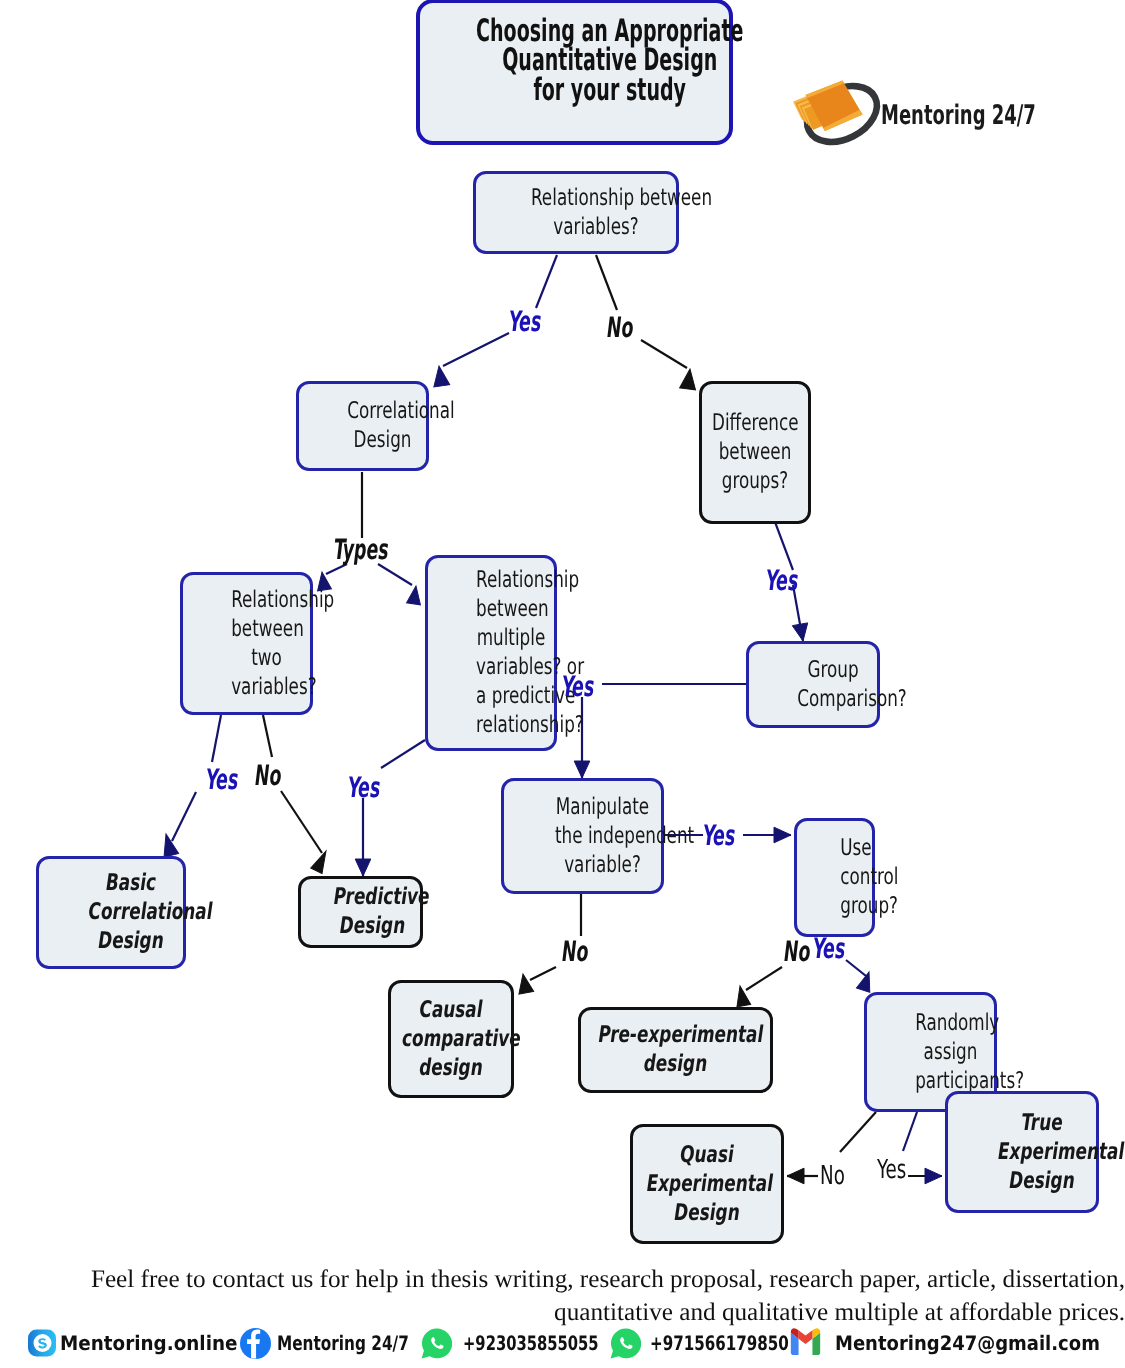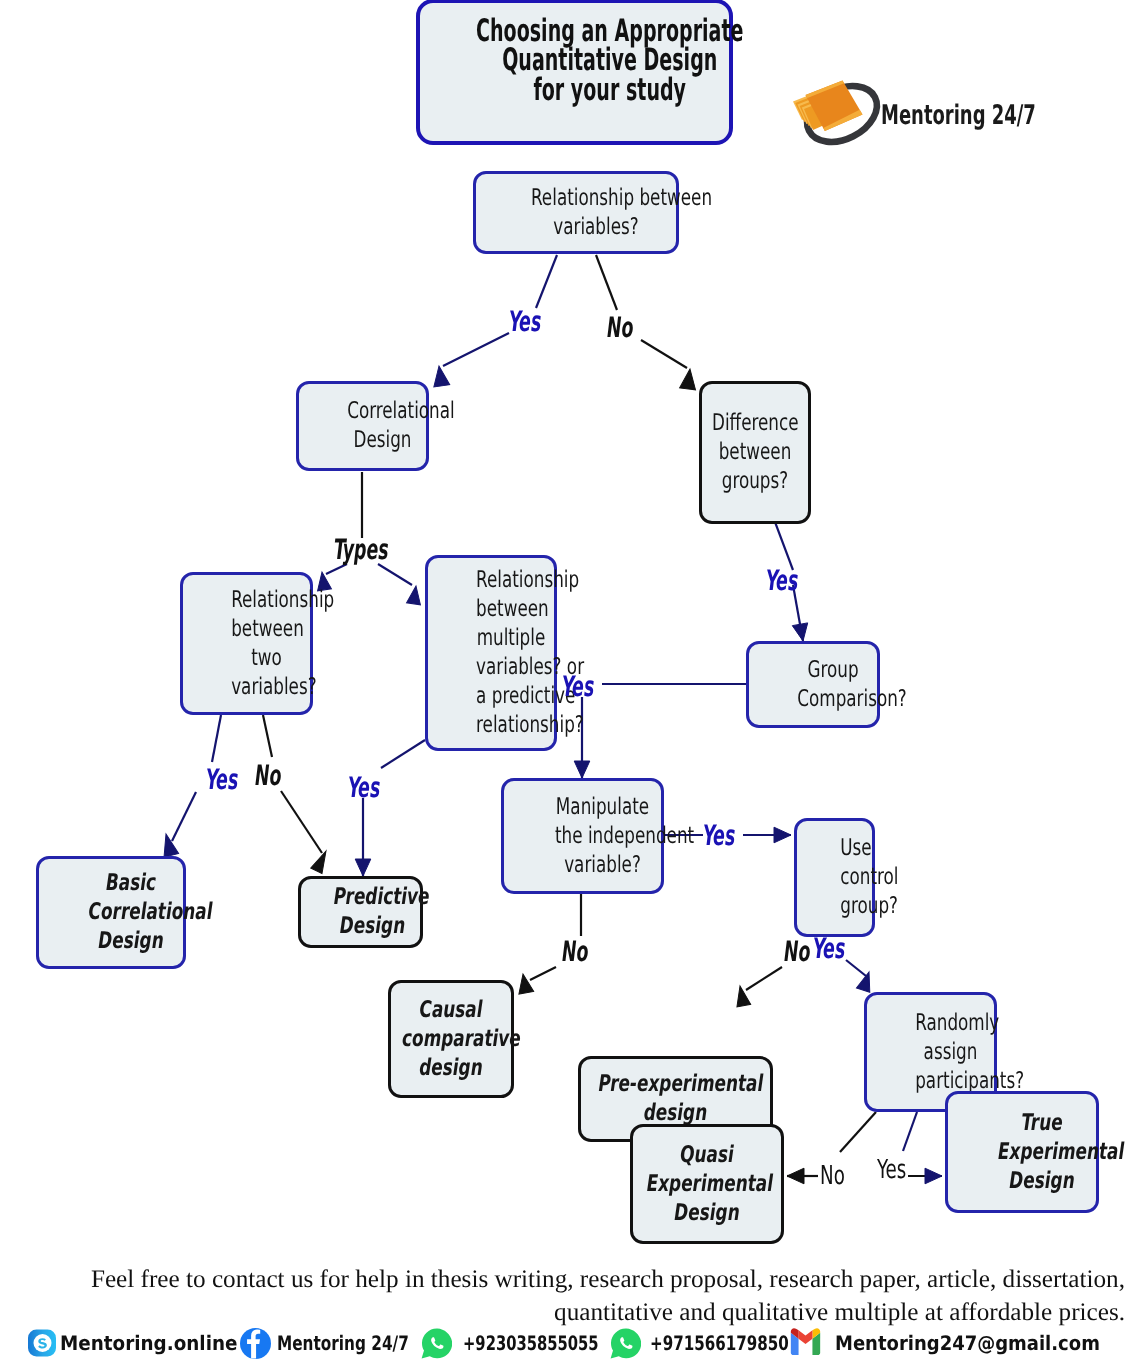--- a/index.html
+++ b/index.html
@@ -278,21 +278,21 @@
         <div>Design</div>
       </div>
     </div>
     <div class="node black t" style="left: 388px; top: 980px; width: 126px; height: 118px;">
       <div class="txt">
         <div>Causal</div>
         <div>comparative</div>
         <div>design</div>
       </div>
     </div>
-    <div class="node black t" style="left: 578px; top: 1056px; width: 195px; height: 86px;">
+    <div class="node black t" style="left: 578px; top: 1007px; width: 195px; height: 86px;">
       <div class="txt">
         <div>Pre-experimental</div>
         <div>design</div>
       </div>
     </div>
     <div class="node blue q" style="left: 864px; top: 992px; width: 133px; height: 120px;">
       <div class="txt">
         <div>Randomly</div>
         <div>assign</div>
         <div>participants?</div>

